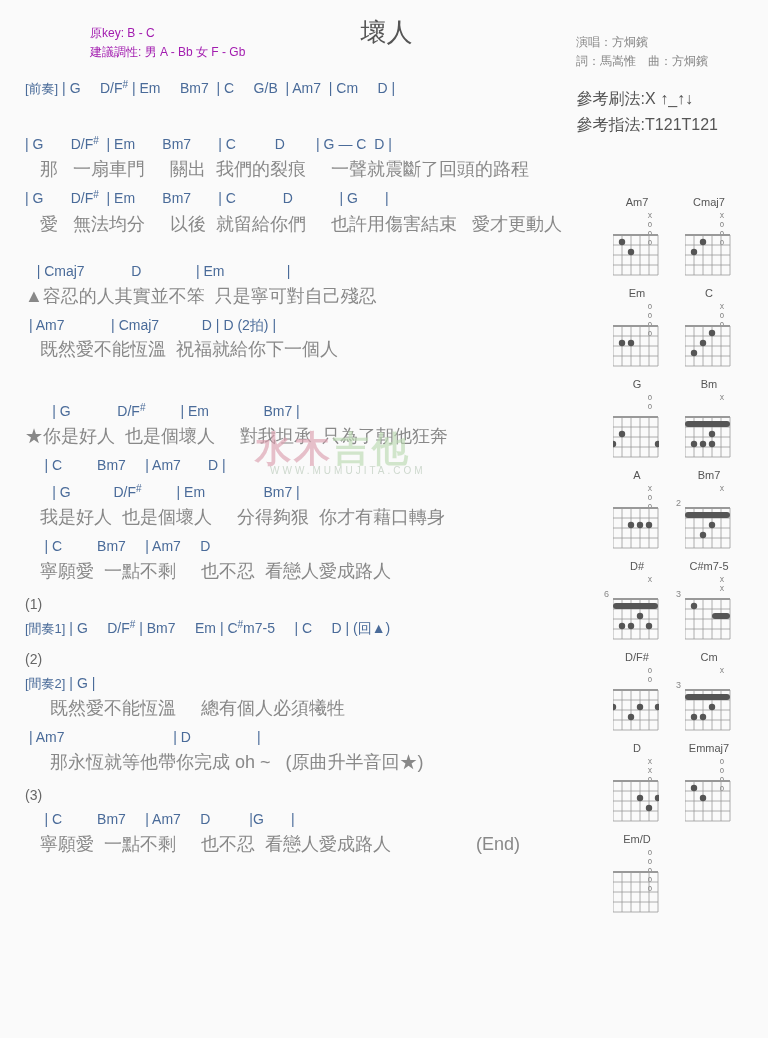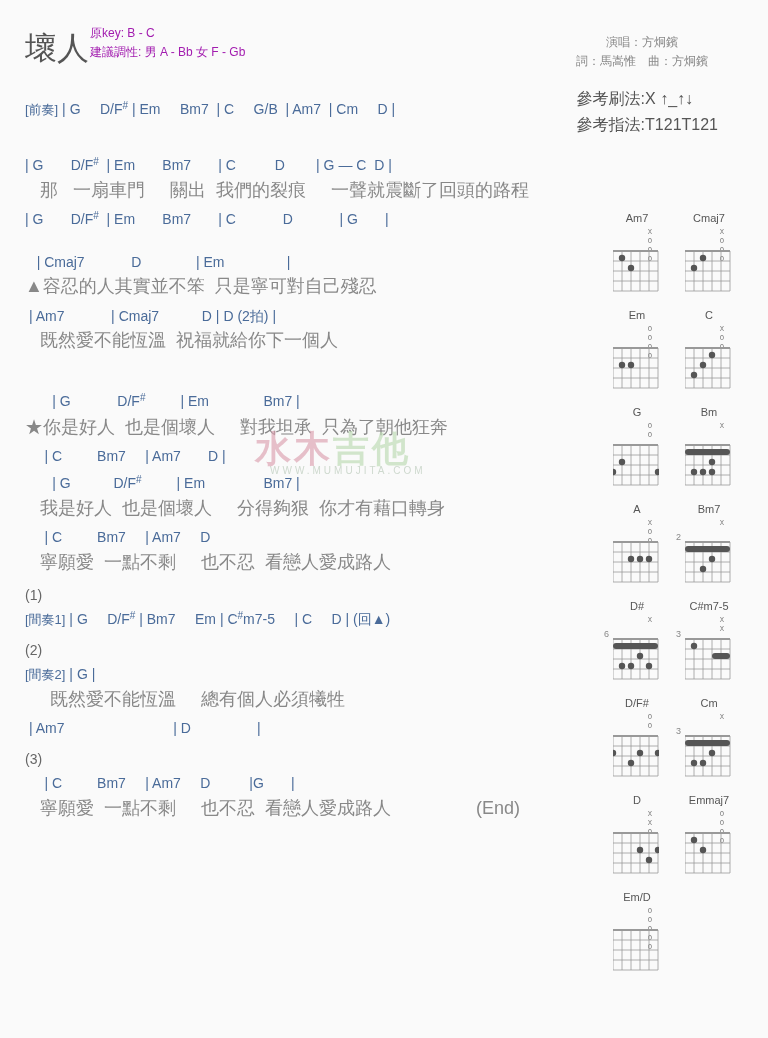--- a/index.html
+++ b/index.html
@@ -7,42 +7,41 @@
       width: 768px;
       height: 1038px;
       background: #fafafa;
       font-family: "Microsoft YaHei", Arial, sans-serif;
       font-size: 13px;
       color: #777;
       position: relative;
       padding: 15px 20px 15px 25px;
     }
     .title {
-      font-size: 32px;
+      font-size: 26px;
       color: #555;
+      text-align: center;
       margin-bottom: 5px;
       font-weight: 400;
-      margin-top: 12px;
     }
     .header-left {
       position: absolute;
       top: 24px;
       left: 90px;
       font-size: 12px;
       color: #a21caf;
       line-height: 1.6;
     }
     .header-right {
       position: absolute;
       top: 33px;
       right: 60px;
       font-size: 12px;
       color: #888;
       line-height: 1.6;
-      text-align: center;
     }
     .ref-info {
       position: absolute;
       top: 86px;
       right: 50px;
       font-size: 16px;
       color: #555;
       line-height: 1.6;
     }
     .content {
@@ -82,24 +81,24 @@
       margin-top: 12px;
       margin-bottom: 4px;
     }
     .end-text {
       color: #888;
     }
     
     .chord-diagrams {
       position: absolute;
       right: 35px;
-      top: 212px;
+      top: 196px;
       display: flex;
       flex-direction: column;
-      gap: 22px;
+      gap: 16px;
     }
     .chord-pair {
       display: flex;
       gap: 24px;
     }
     .chord-diagram {
       width: 48px;
       text-align: center;
     }
     .chord-name {
@@ -173,20 +172,21 @@
 
 <div class="content">
 
   <div class="line chord-line"><span class="section-label">[前奏]</span><span class="chord"> | G     D/F</span><span class="chord sup">#</span><span class="chord"> | Em     Bm7  | C     G/B  | Am7  | Cm     D |</span></div>
   <div class="group-sep"></div>
   <div class="group-sep"></div>
 
   <div class="line chord-line"><span class="chord">| G       D/F</span><span class="chord sup">#</span><span class="chord">  | Em       Bm7       | C          D        | G — C  D |</span></div>
   <div class="line lyric-line">   那   一扇車門     關出  我們的裂痕     一聲就震斷了回頭的路程</div>
   <div class="line chord-line"><span class="chord">| G       D/F</span><span class="chord sup">#</span><span class="chord">  | Em       Bm7       | C            D            | G       |</span></div>
+  <div class="line lyric-line">   愛   無法均分     以後  就留給你們     也許用傷害結束   愛才更動人</div>
   <div class="group-sep"></div>
 
   <div class="line chord-line"><span class="chord">   | Cmaj7            D              | Em                |</span></div>
   <div class="line lyric-line">▲容忍的人其實並不笨  只是寧可對自己殘忍</div>
   <div class="line chord-line"><span class="chord"> | Am7            | Cmaj7           D | D (2拍) |</span></div>
   <div class="line lyric-line">   既然愛不能恆溫  祝福就給你下一個人</div>
   <div class="group-sep"></div>
   <div class="group-sep"></div>
 
   <div class="line chord-line"><span class="chord">       | G            D/F</span><span class="chord sup">#</span><span class="chord">         | Em              Bm7 |</span></div>
@@ -197,20 +197,21 @@
   <div class="line chord-line"><span class="chord">     | C         Bm7     | Am7     D</span></div>
   <div class="line lyric-line">   寧願愛  一點不剩     也不忍  看戀人愛成路人</div>
 
   <div class="num-marker">(1)</div>
   <div class="line chord-line"><span class="section-label">[間奏1]</span><span class="chord"> | G     D/F</span><span class="chord sup">#</span><span class="chord"> | Bm7     Em | C</span><span class="chord sup">#</span><span class="chord">m7-5     | C     D | (回▲)</span></div>
 
   <div class="num-marker">(2)</div>
   <div class="line chord-line"><span class="section-label">[間奏2]</span><span class="chord"> | G |</span></div>
   <div class="line lyric-line">     既然愛不能恆溫     總有個人必須犧牲</div>
   <div class="line chord-line"><span class="chord"> | Am7                            | D                 |</span></div>
+  <div class="line lyric-line">     那永恆就等他帶你完成 oh ~   (原曲升半音回★)</div>
 
   <div class="num-marker">(3)</div>
   <div class="line chord-line"><span class="chord">     | C         Bm7     | Am7     D          |G       |</span></div>
   <div class="line lyric-line"><span>   寧願愛  一點不剩     也不忍  看戀人愛成路人</span><span class="end-text">                 </span><span class="end-text">(End)</span></div>
 </div>
 
 <div class="chord-diagrams" id="diagrams">
     <div class="chord-pair">
       <div class="chord-diagram">
         <div class="chord-name">Am7</div>

